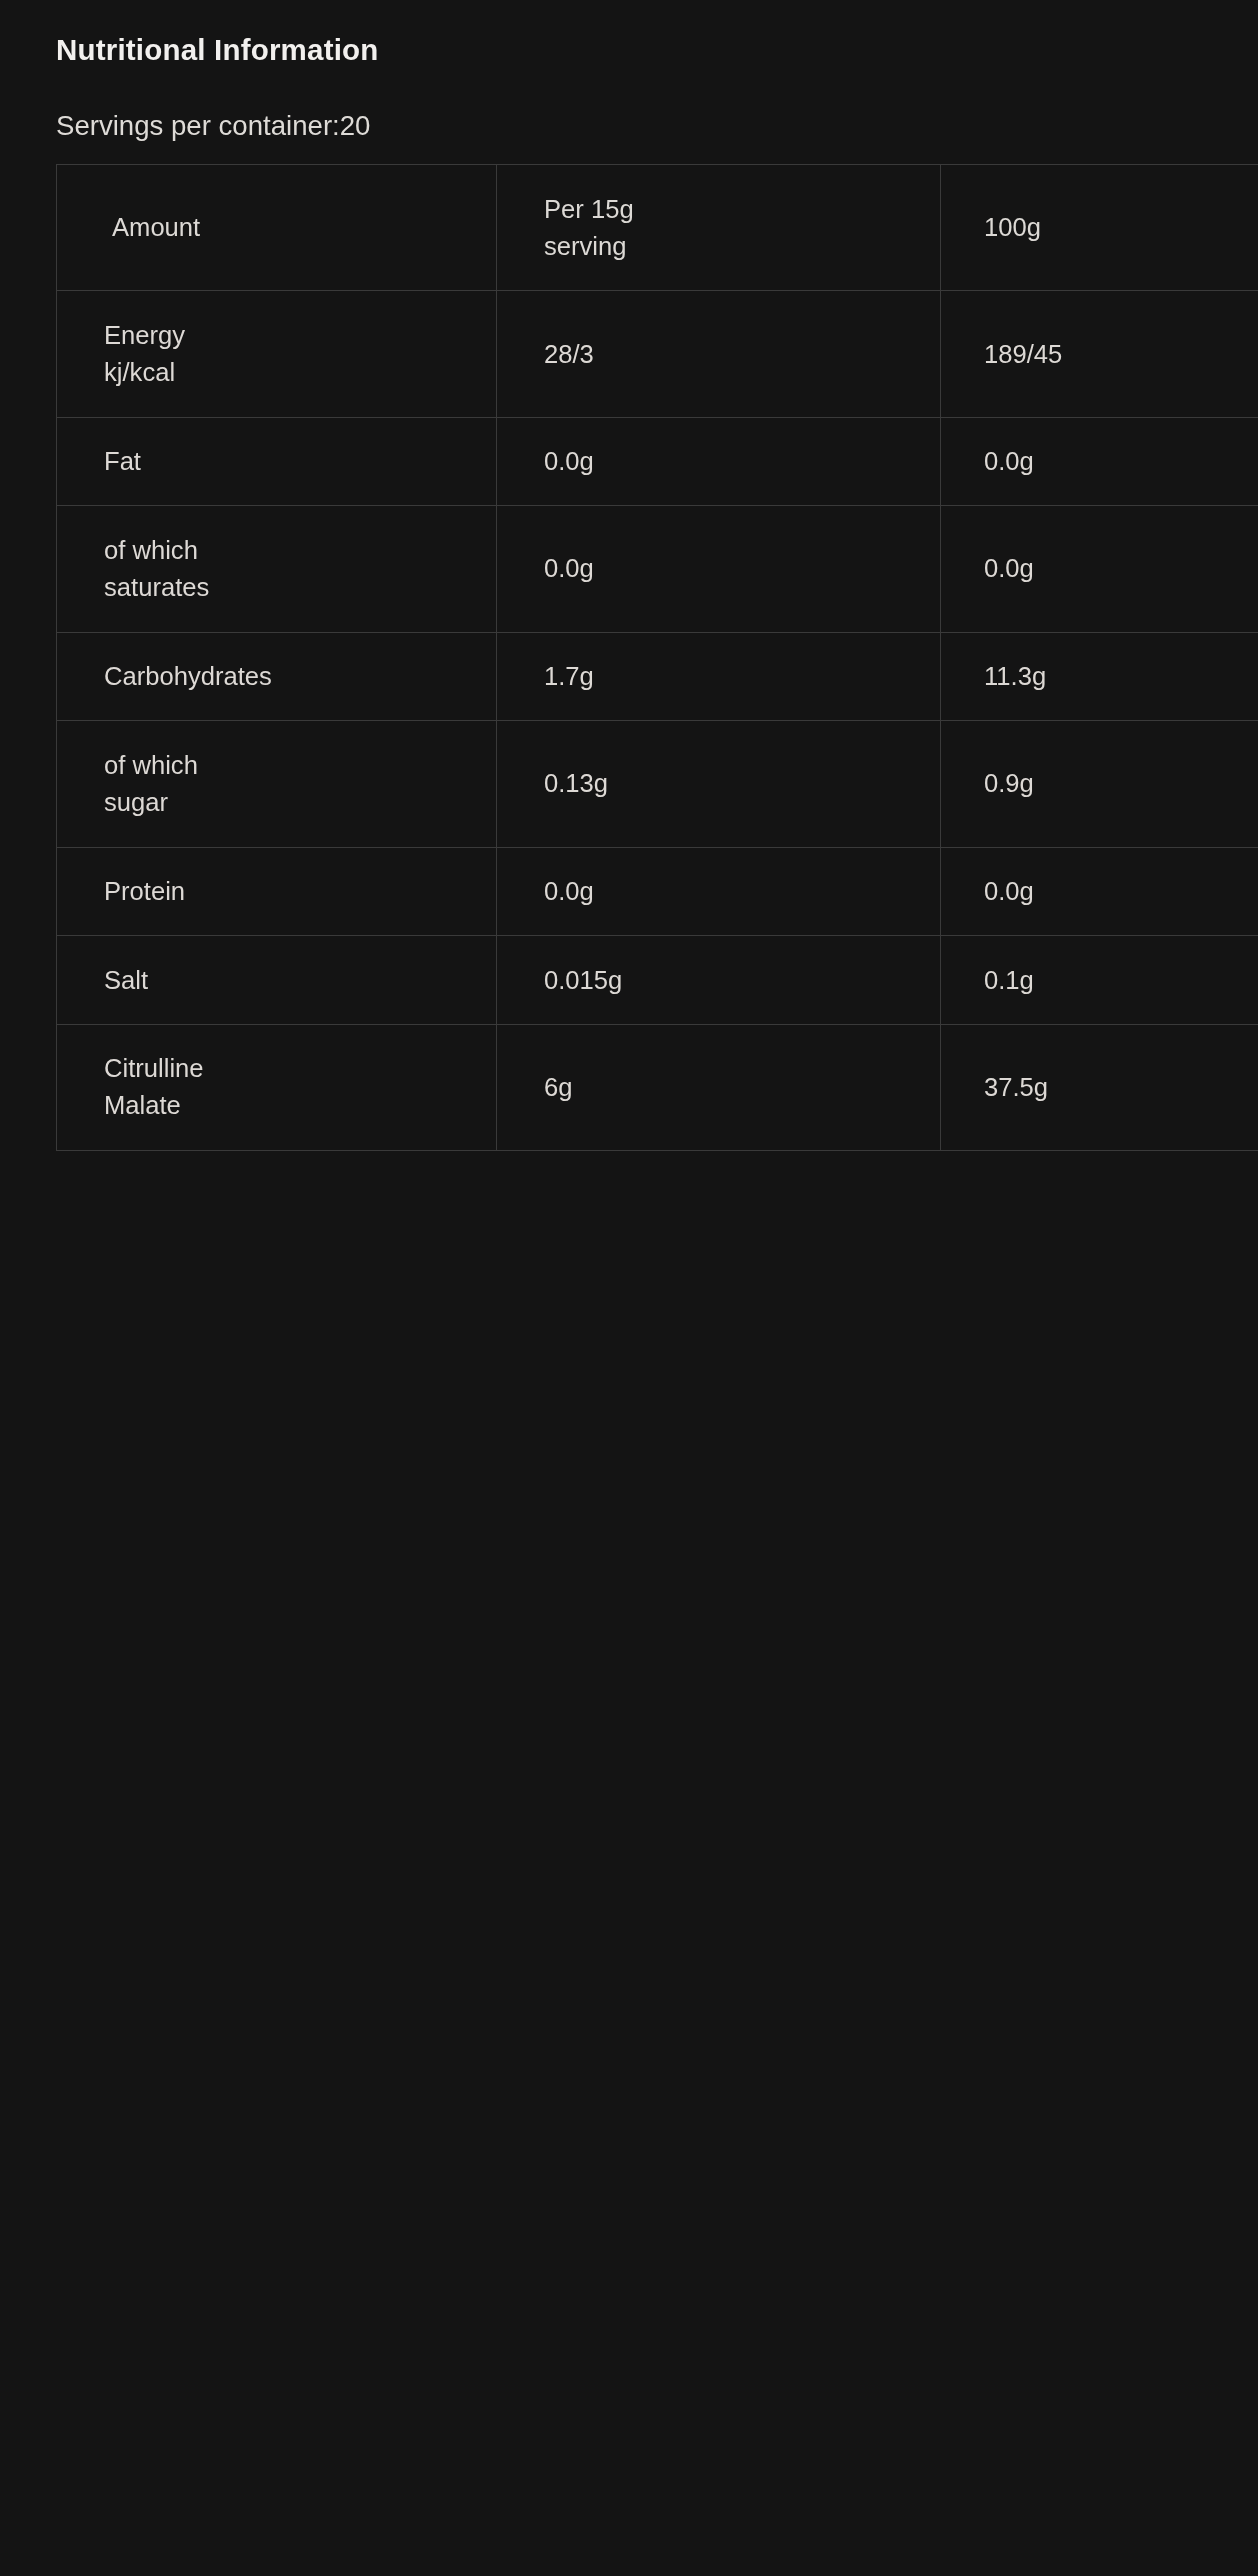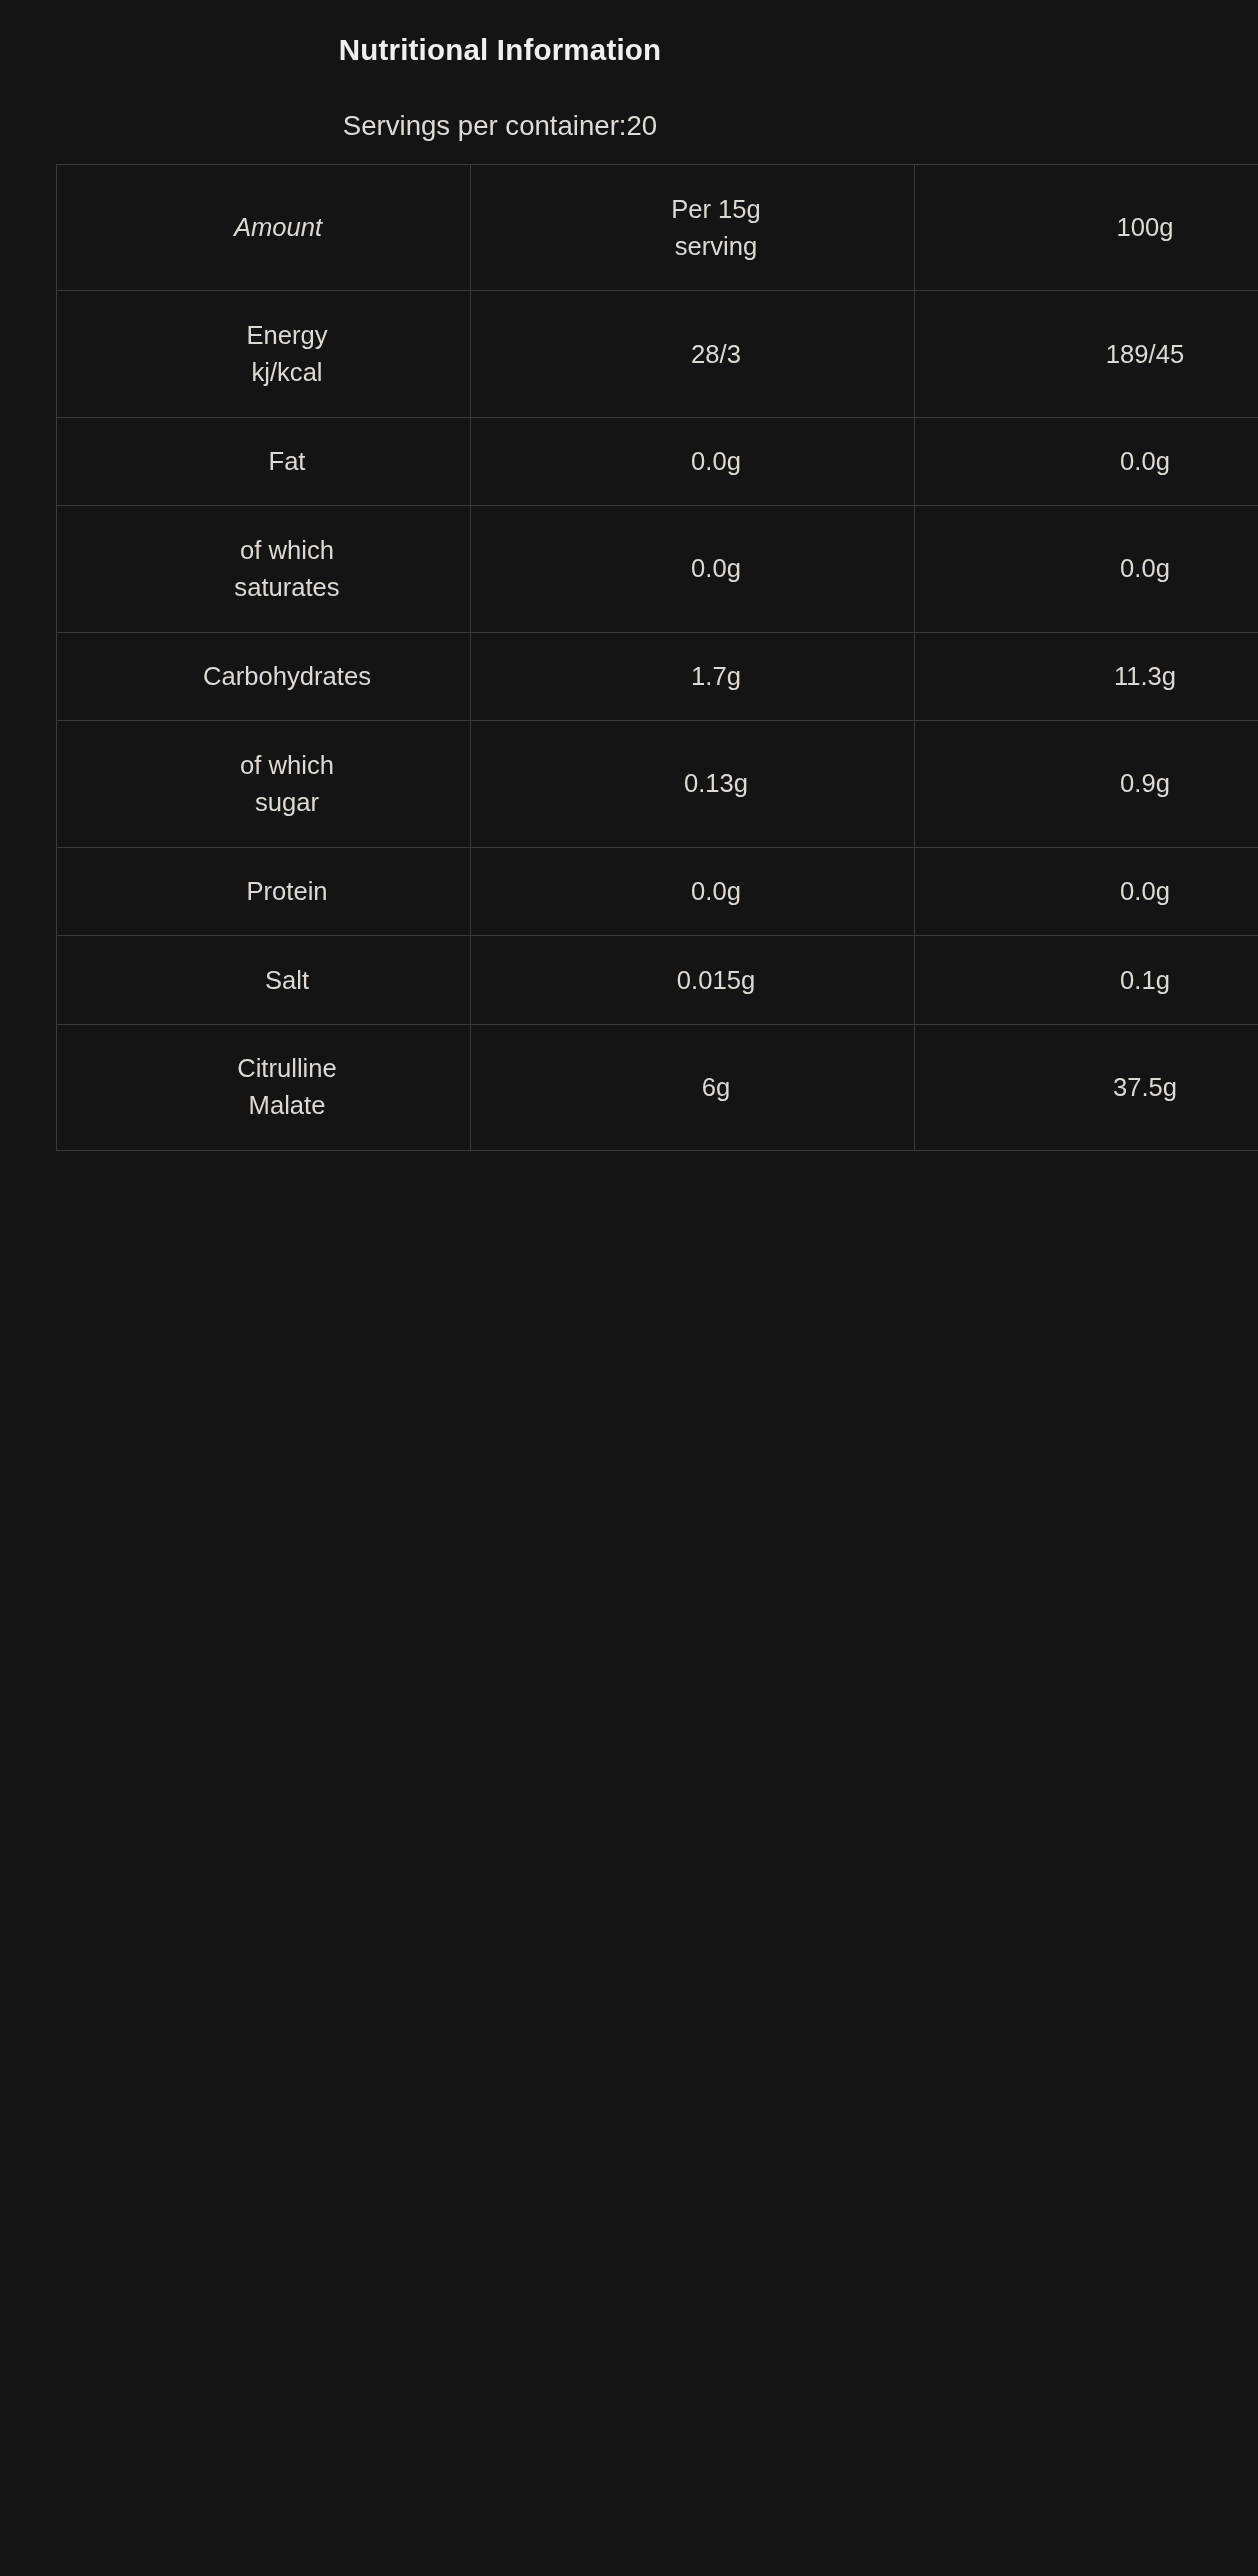--- a/index.html
+++ b/index.html
@@ -11,21 +11,20 @@
     width: 1259px;
     min-height: 2576px;
     font-family: "Liberation Sans", sans-serif;
     color: #e8e6e3;
     -webkit-font-smoothing: antialiased;
   }
   .page {
     padding: 33px 54px 0 54px;
     box-sizing: border-box;
     width: 998px;
-    text-align: center;
   }
   .title {
     font-size: 29.5px;
     font-weight: bold;
     letter-spacing: 0.2px;
     color: #f2f0ee;
     margin: 0 0 43px 2px;
   }
   .meta-line {
     font-size: 27.6px;
@@ -59,22 +58,21 @@
     padding: 25.6px 0 25.6px 47px;
   }
   td.c3 {
     width: 374px;
     padding: 25.6px 0 25.6px 43px;
   }
   tr.head td {
     color: #dcd9d5;
   }
   tr.head td.c1 {
-    padding-left: 29px;
-    font-style: italic;
+    padding-left: 55px;
   }
   tr.head td.c2, tr.head td.c3 {
     vertical-align: middle;
   }
   .cell-text {
     display: block;
     white-space: pre-line;
   }
   tr.head .cell-text {
     line-height: 1.45;

